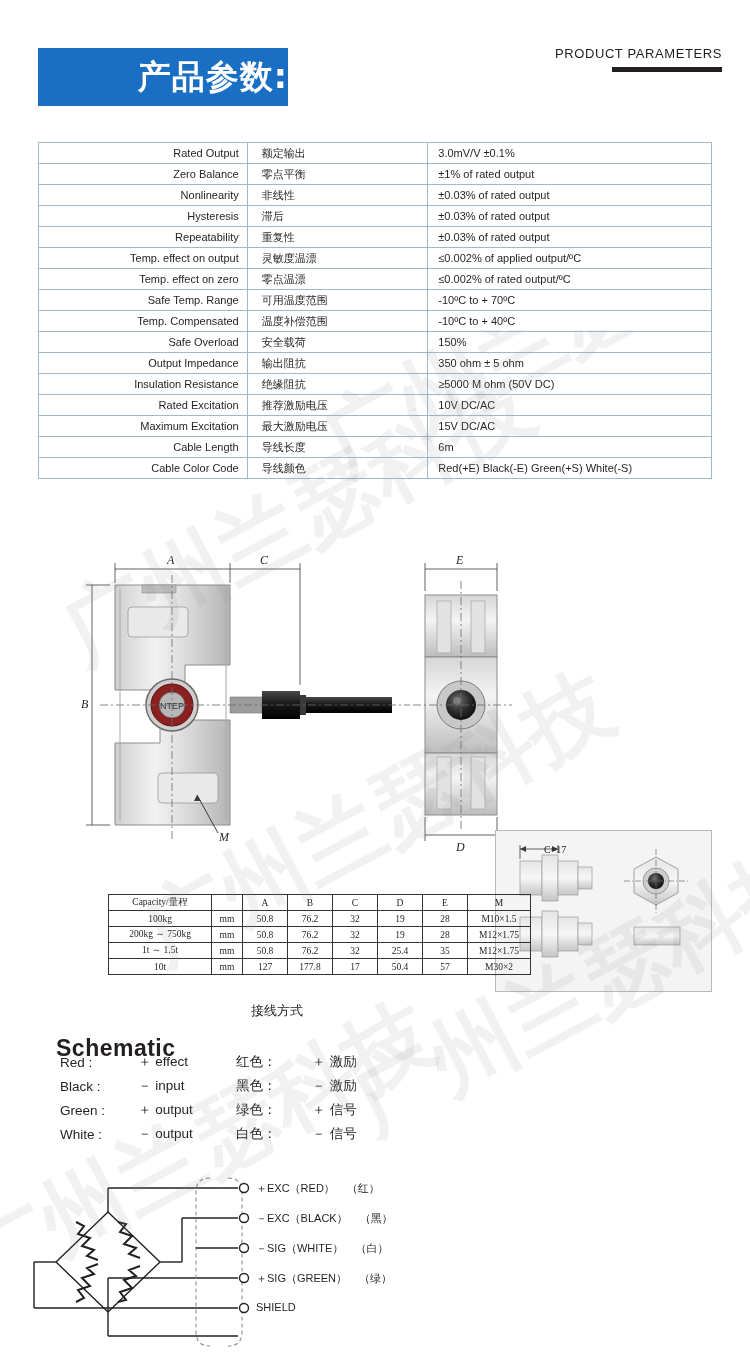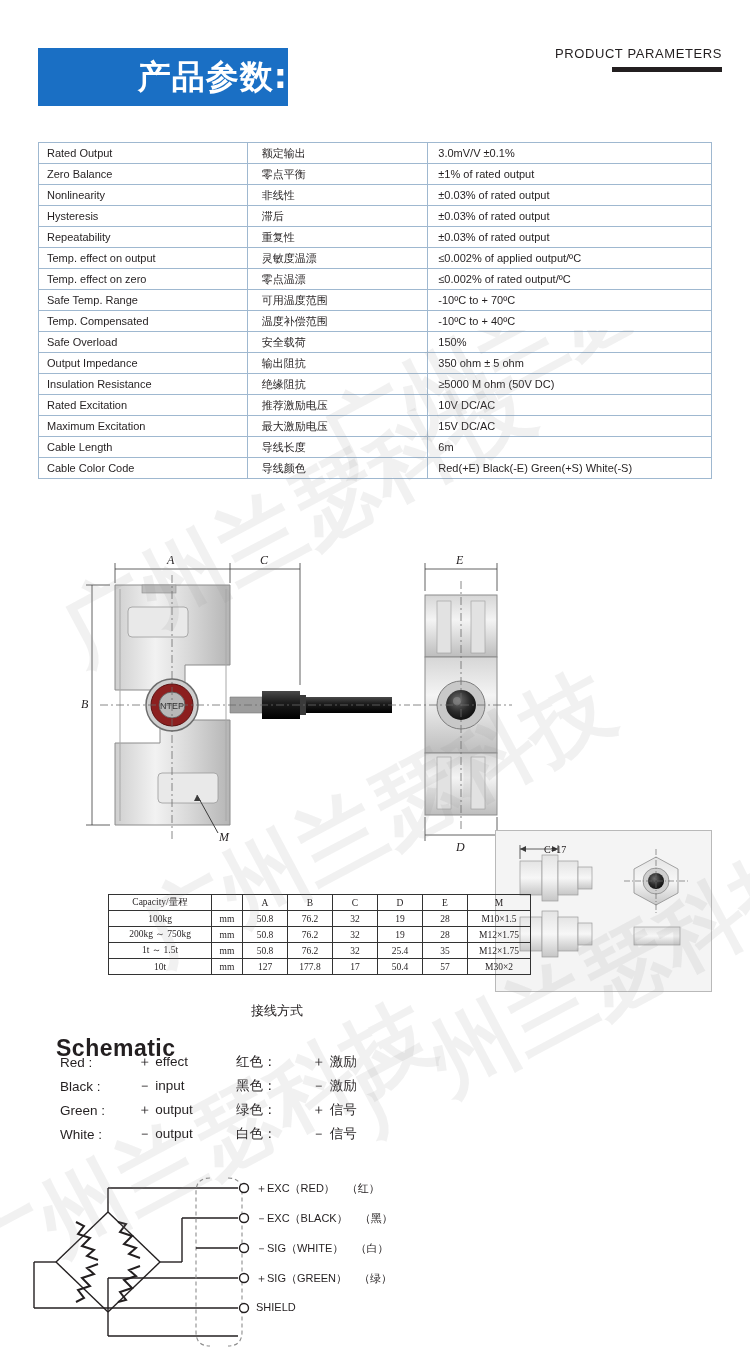--- a/index.html
+++ b/index.html
@@ -63,21 +63,21 @@
     border-collapse: collapse;
     font-size: 11px;
   }
   .spec-table td {
     border: 1px solid #9fb8d0;
     height: 20px;
     padding: 0 8px;
     color: #231f20;
     white-space: nowrap;
   }
-  .spec-table td.c1 { width: 212px; text-align: left; margin-left: 36px; }
+  .spec-table td.c1 { width: 212px; text-align: right; margin-left: 36px; }
   .spec-table td.c2 { width: 180px; padding-left: 14px; font-family: "DejaVu Sans", sans-serif; }
   .spec-table td.c3 { width: 282px; padding-left: 10px; }
 
   
   .watermark {
     position: absolute;
     left: 0; top: 330px;
     width: 750px; height: 1030px;
     pointer-events: none;
     overflow: hidden;

